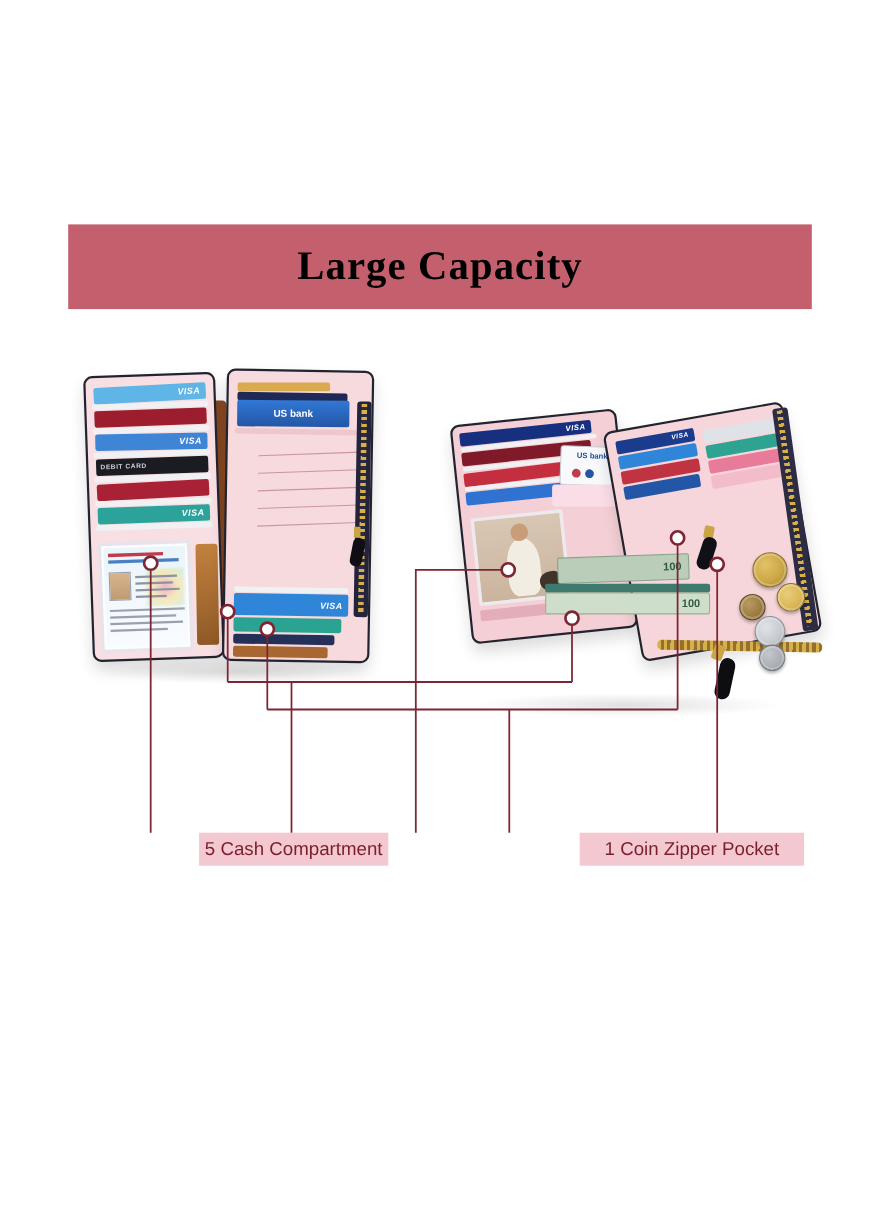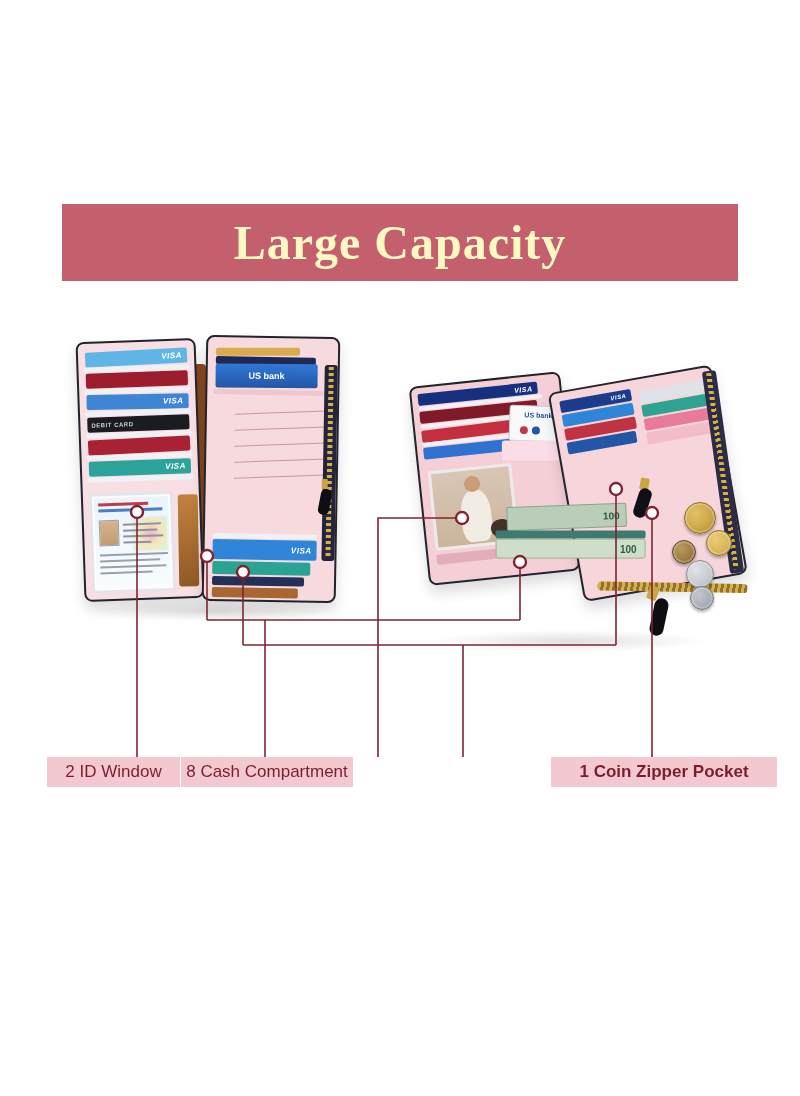--- a/index.html
+++ b/index.html
@@ -4,22 +4,22 @@
 <style>
   * { box-sizing: border-box; margin: 0; padding: 0; }
   html,body { background:#ffffff; }
   body { font-family:"Liberation Sans", sans-serif; }
   .canvas { position:relative; width:800px; height:1096px; background:#ffffff; overflow:hidden; margin:0 auto; }
   .a { position:absolute; }
 
   
   .banner { position:absolute; left:62px; top:204px; width:676px; height:77px;
             background:#c45f6d; display:flex; align-items:center; justify-content:center; }
-  .banner-title { font-family:"Liberation Serif", serif; font-size:48px; font-weight:600;
-                  color:#fef9c3; letter-spacing:1px; }
+  .banner-title { font-family:"Liberation Serif", serif; font-size:37px; font-weight:600;
+                  color:#000000; letter-spacing:1px; }
 
   
   .feature-label { position:absolute; top:757px; height:30px; background:#f4c8d0;
                    color:#7a1e2c; font-size:17px; display:flex; align-items:center;
                    justify-content:center; white-space:nowrap; z-index:12; }
 
   
   .panel { position:absolute; border:2px solid #23232e; border-radius:8px;
            box-shadow:0 8px 14px rgba(0,0,0,0.14); }
   .cs { position:absolute; display:flex; align-items:center; border-radius:2px; overflow:hidden; }
@@ -213,17 +213,16 @@
       <circle cx="137" cy="512" r="6"></circle>
       <circle cx="207" cy="556" r="6"></circle>
       <circle cx="243" cy="572" r="6"></circle>
       <circle cx="462" cy="518" r="6"></circle>
       <circle cx="520" cy="562" r="6"></circle>
       <circle cx="616" cy="489" r="6"></circle>
       <circle cx="652" cy="513" r="6"></circle>
     </g>
   </svg>
 
-  <div class="feature-label" style="left:47px;width:133px;">2 ID Window</div>
-  <div class="feature-label" style="left:181px;width:172px;">8 Cash Compartment</div>
-  <div class="feature-label" style="left:551px;width:226px;font-weight:bold;">1 Coin Zipper Pocket</div>
+  <div class="feature-label" style="left:181px;width:172px;">5 Cash Compartment</div>
+  <div class="feature-label" style="left:527px;width:204px;">1 Coin Zipper Pocket</div>
 
 </div>
 
 </body></html>

